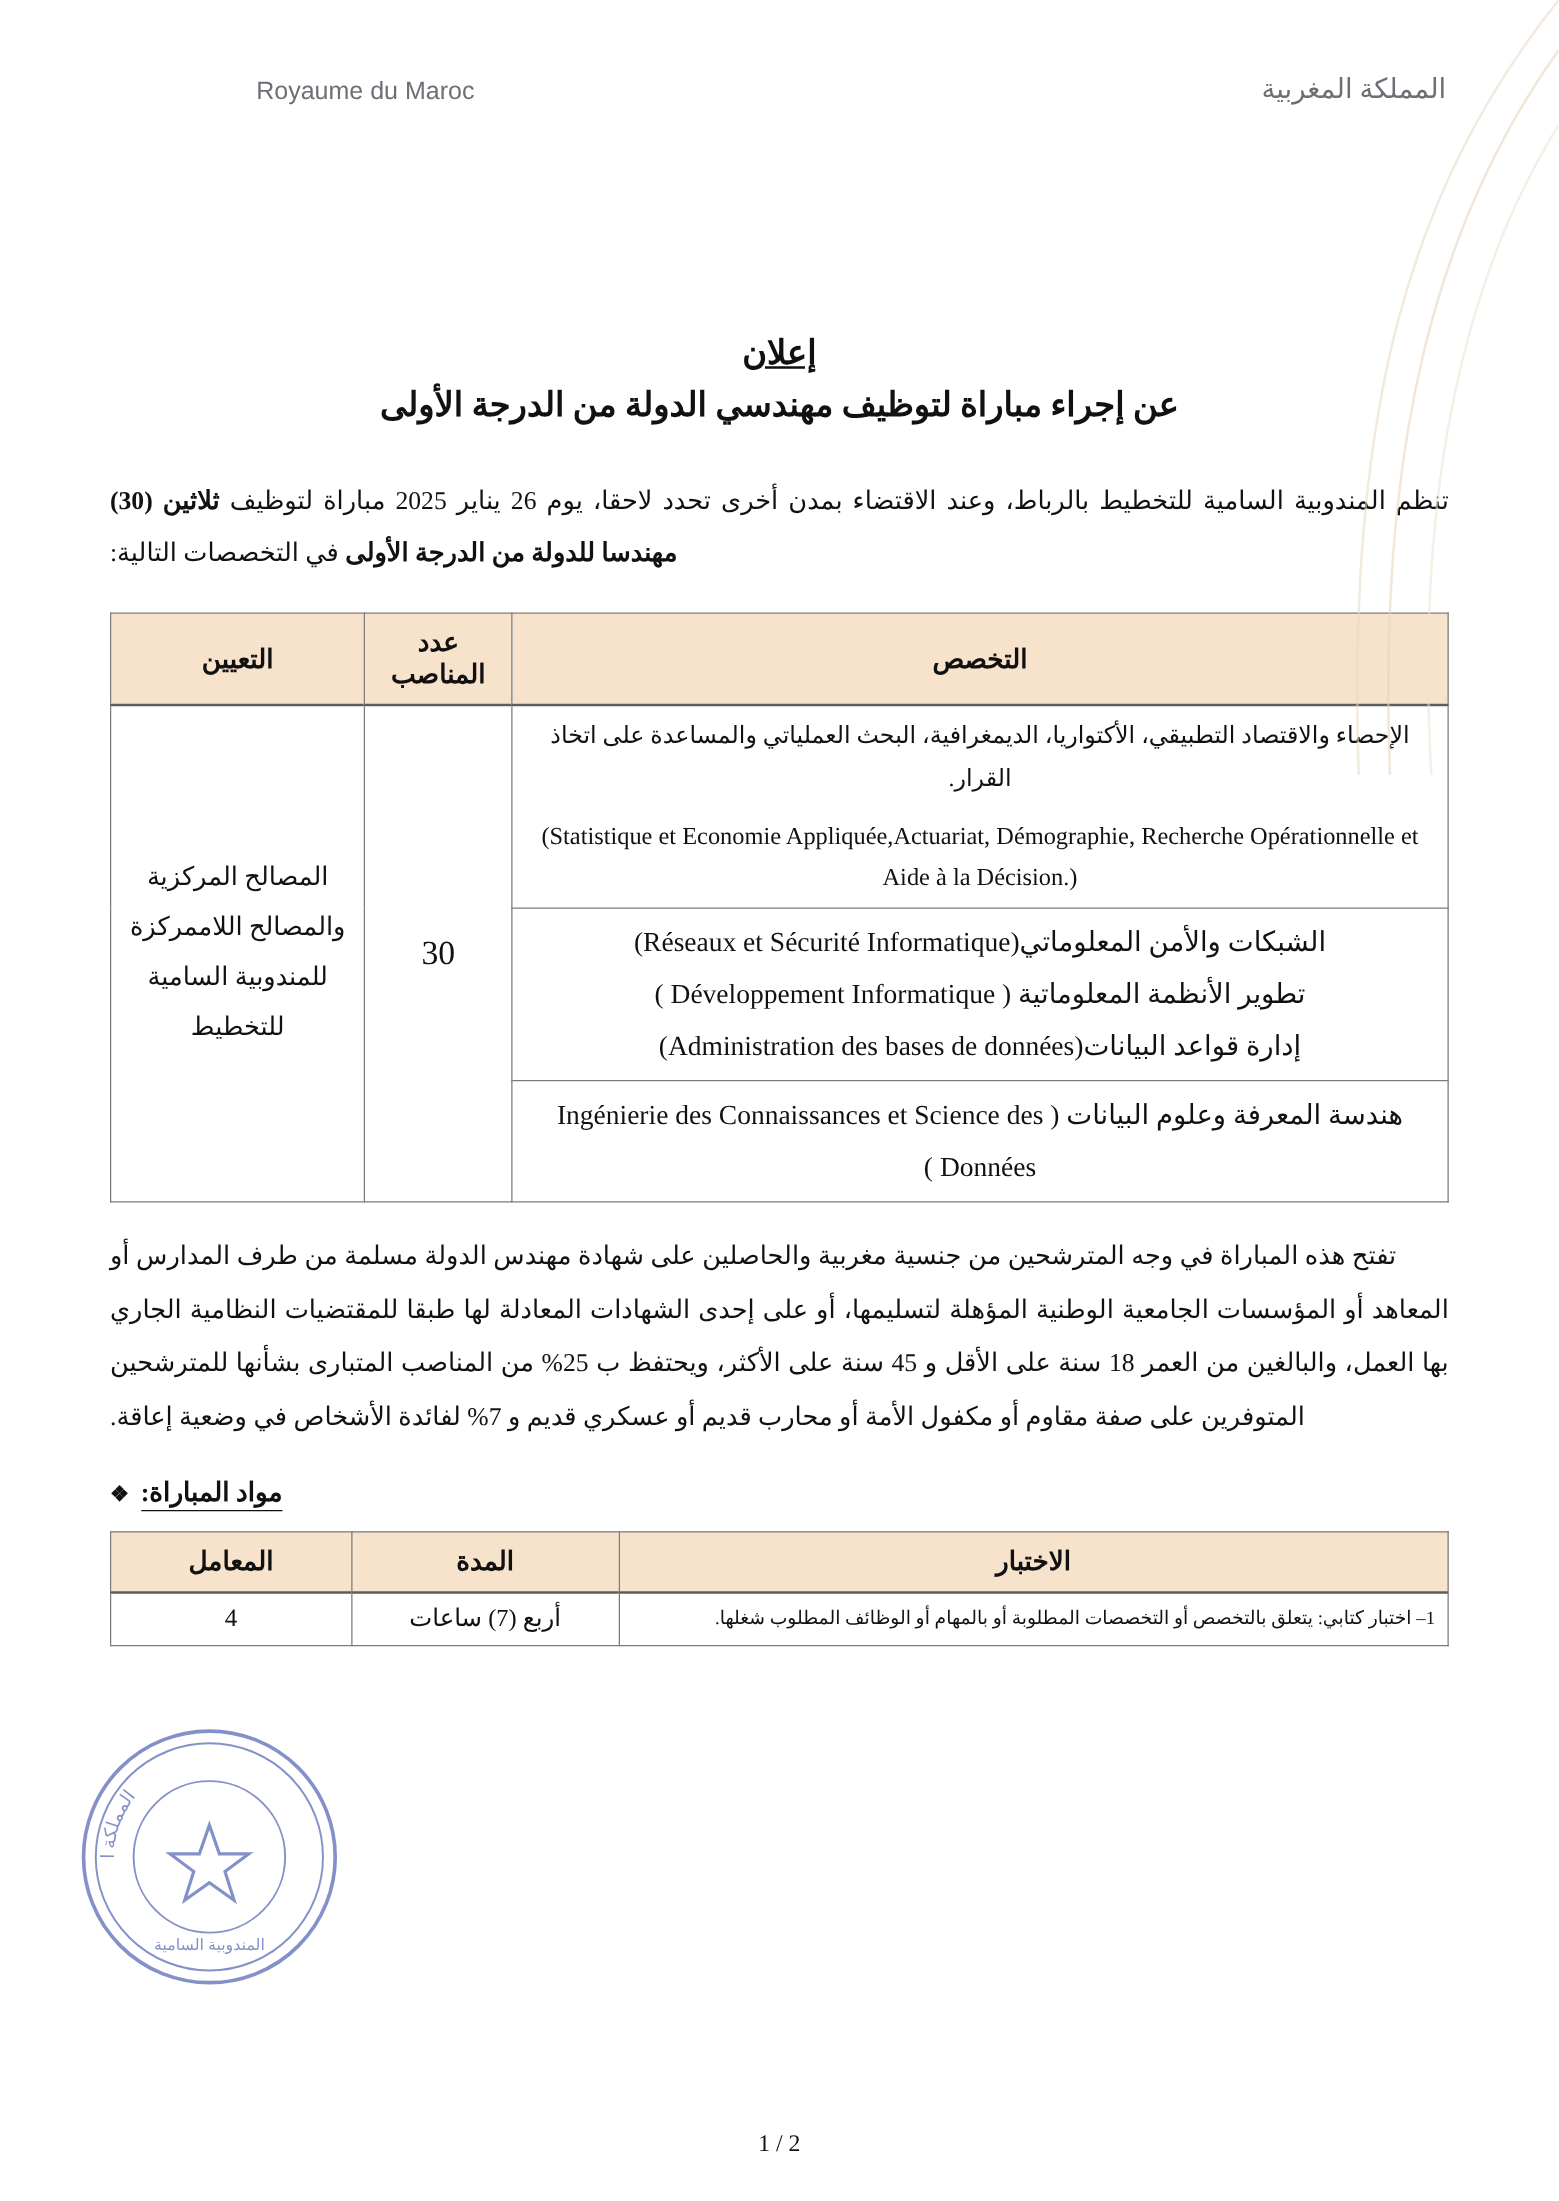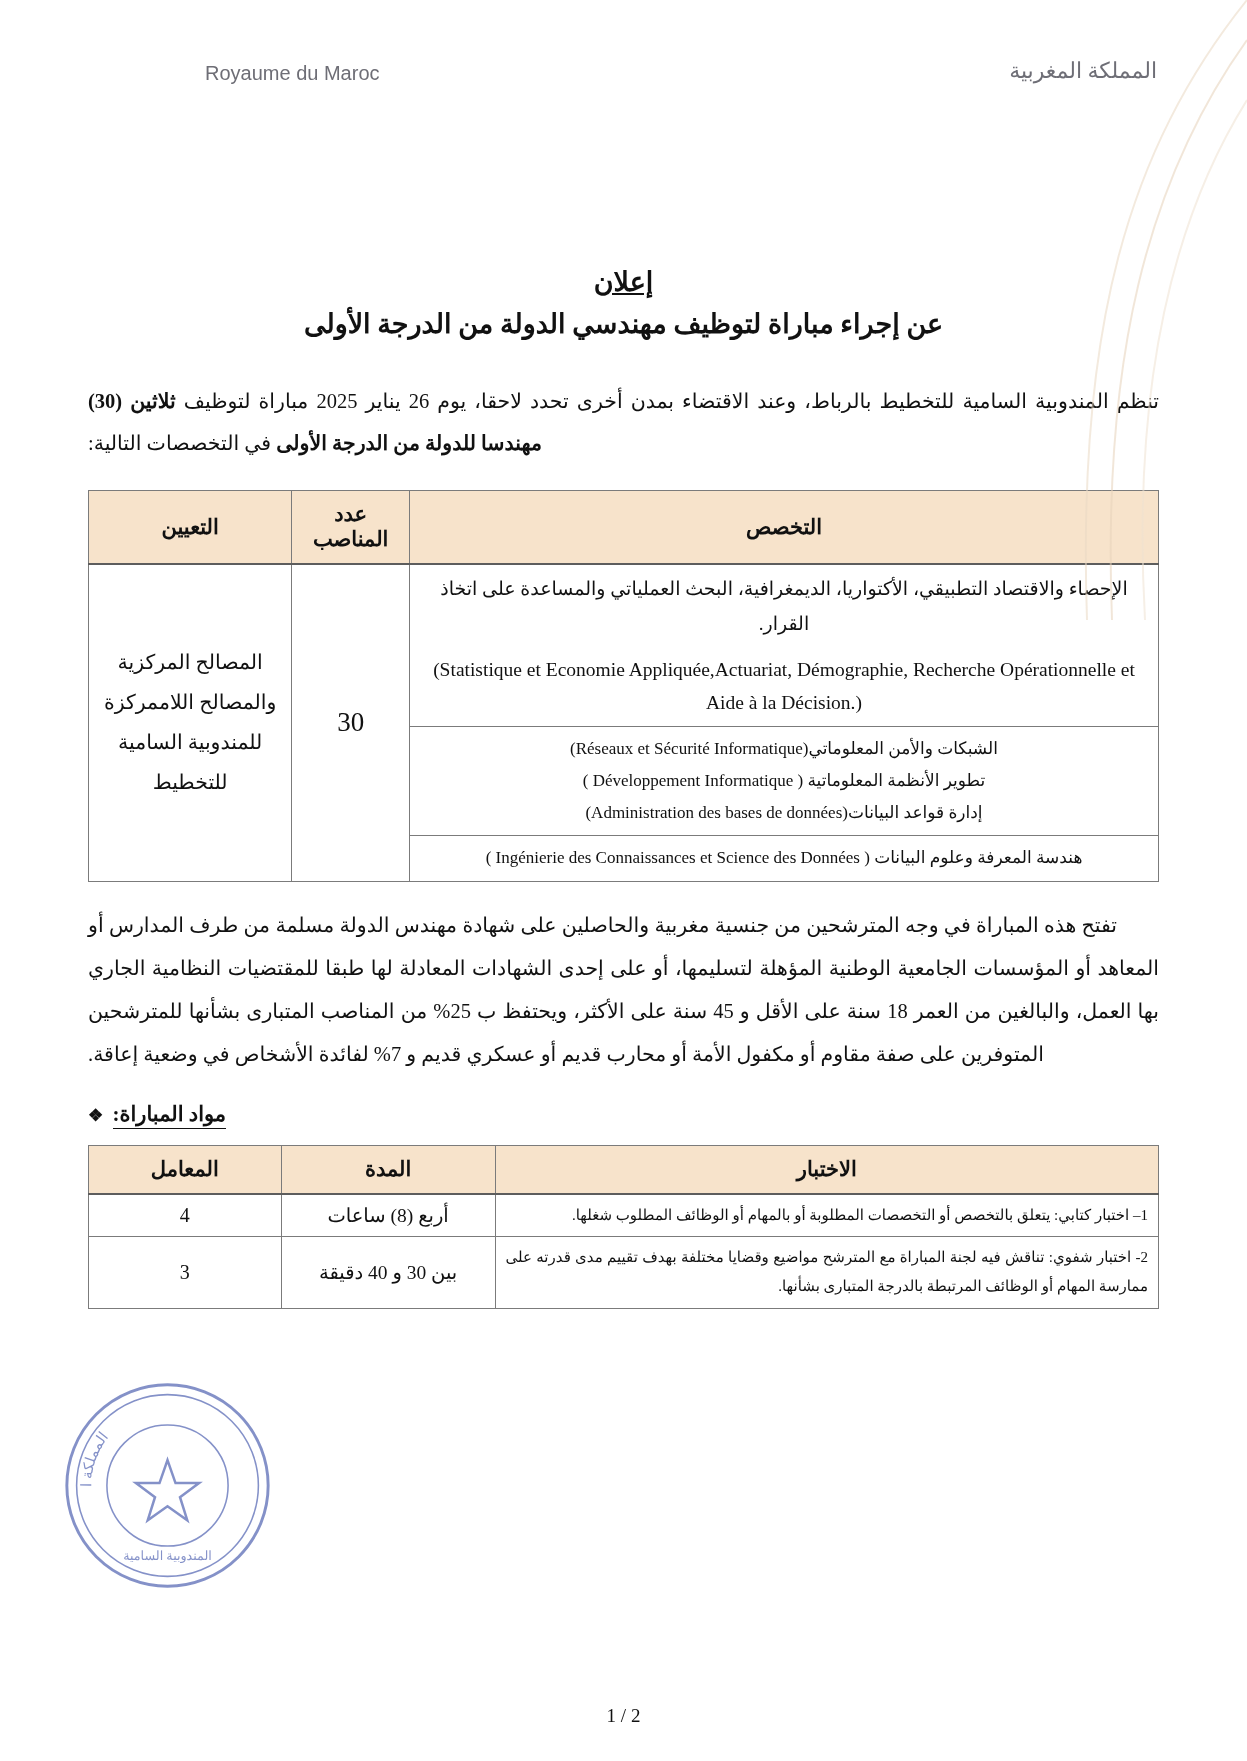--- a/index.html
+++ b/index.html
@@ -82,21 +82,21 @@
   .col-spec{width:70%;text-align:center;}
   .col-count{width:11%;text-align:center;}
   .col-assign{width:19%;text-align:center;}
 
   .cell-spec{
     font-size:19px;line-height:1.85;text-align:center;
   }
   .cell-spec .fr{
     direction:ltr;display:block;font-size:19.5px;margin-top:12px;line-height:1.7;
   }
-  .cell-spec .mix{display:block;font-size:17px;line-height:1.9;}
+  .cell-spec .mix{display:block;font-size:22px;line-height:1.9;}
   .cell-count{
     font-size:27px;text-align:center;font-weight:normal;
   }
   .cell-assign{
     font-size:20.5px;line-height:1.95;text-align:center;
   }
 
   
   .bullet-line{
     margin:26px 88px 0 88px;
@@ -208,27 +208,22 @@
     <thead>
       <tr>
         <th class="e-col-test">الاختبار</th>
         <th class="e-col-dur">المدة</th>
         <th class="e-col-coef">المعامل</th>
       </tr>
     </thead>
     <tbody>
       <tr>
         <td class="e-test">1– اختبار كتابي: يتعلق بالتخصص أو التخصصات المطلوبة أو بالمهام أو الوظائف المطلوب شغلها.</td>
-        <td class="e-dur">أربع (8) ساعات</td>
+        <td class="e-dur">أربع (7) ساعات</td>
         <td class="e-coef">4</td>
-      </tr>
-      <tr>
-        <td class="e-test">2- اختبار شفوي: تناقش فيه لجنة المباراة مع المترشح مواضيع وقضايا مختلفة بهدف تقييم مدى قدرته على ممارسة المهام أو الوظائف المرتبطة بالدرجة المتبارى بشأنها.</td>
-        <td class="e-dur">بين 30 و 40 دقيقة</td>
-        <td class="e-coef">3</td>
       </tr>
     </tbody>
   </table>
 
   <svg class="stamp" viewBox="0 0 220 220" xmlns="http://www.w3.org/2000/svg">
     <circle cx="110" cy="110" r="103" fill="none" stroke="#3a4fa8" stroke-width="3"></circle>
     <circle cx="110" cy="110" r="93" fill="none" stroke="#3a4fa8" stroke-width="1.6"></circle>
     <circle cx="110" cy="110" r="62" fill="none" stroke="#3a4fa8" stroke-width="1.6"></circle>
     <path id="stamparc" d="M 110,110 m -78,0 a 78,78 0 1,1 156,0" fill="none"></path>
     <text font-size="15" fill="#3a4fa8" font-family="'Liberation Serif',serif">

